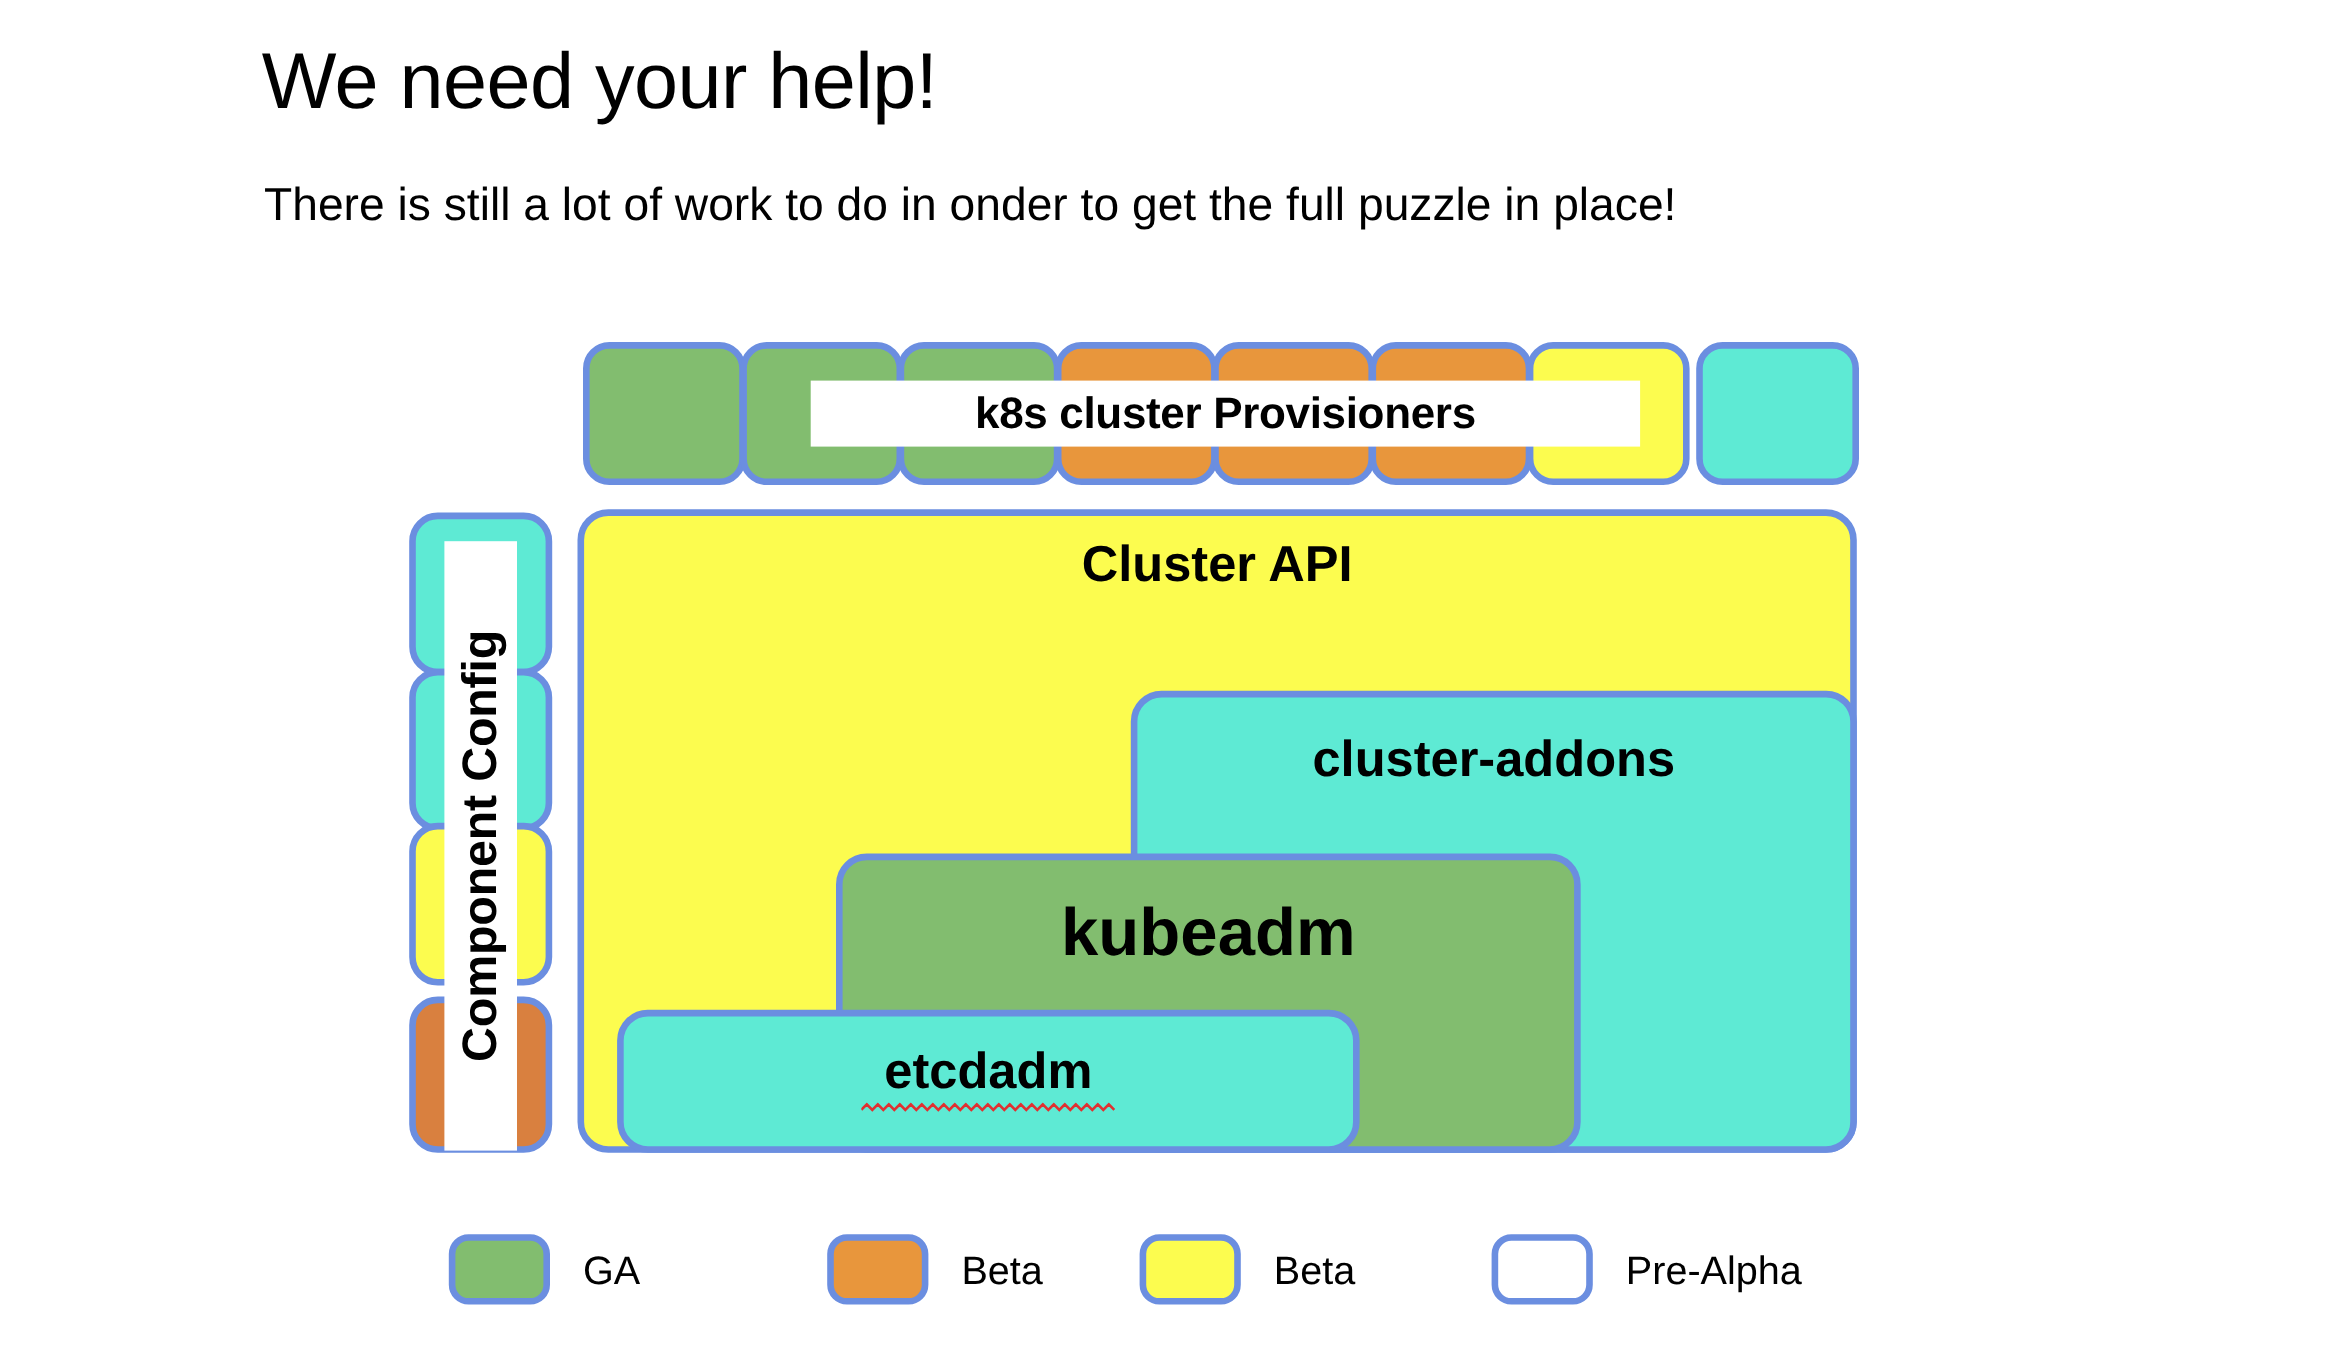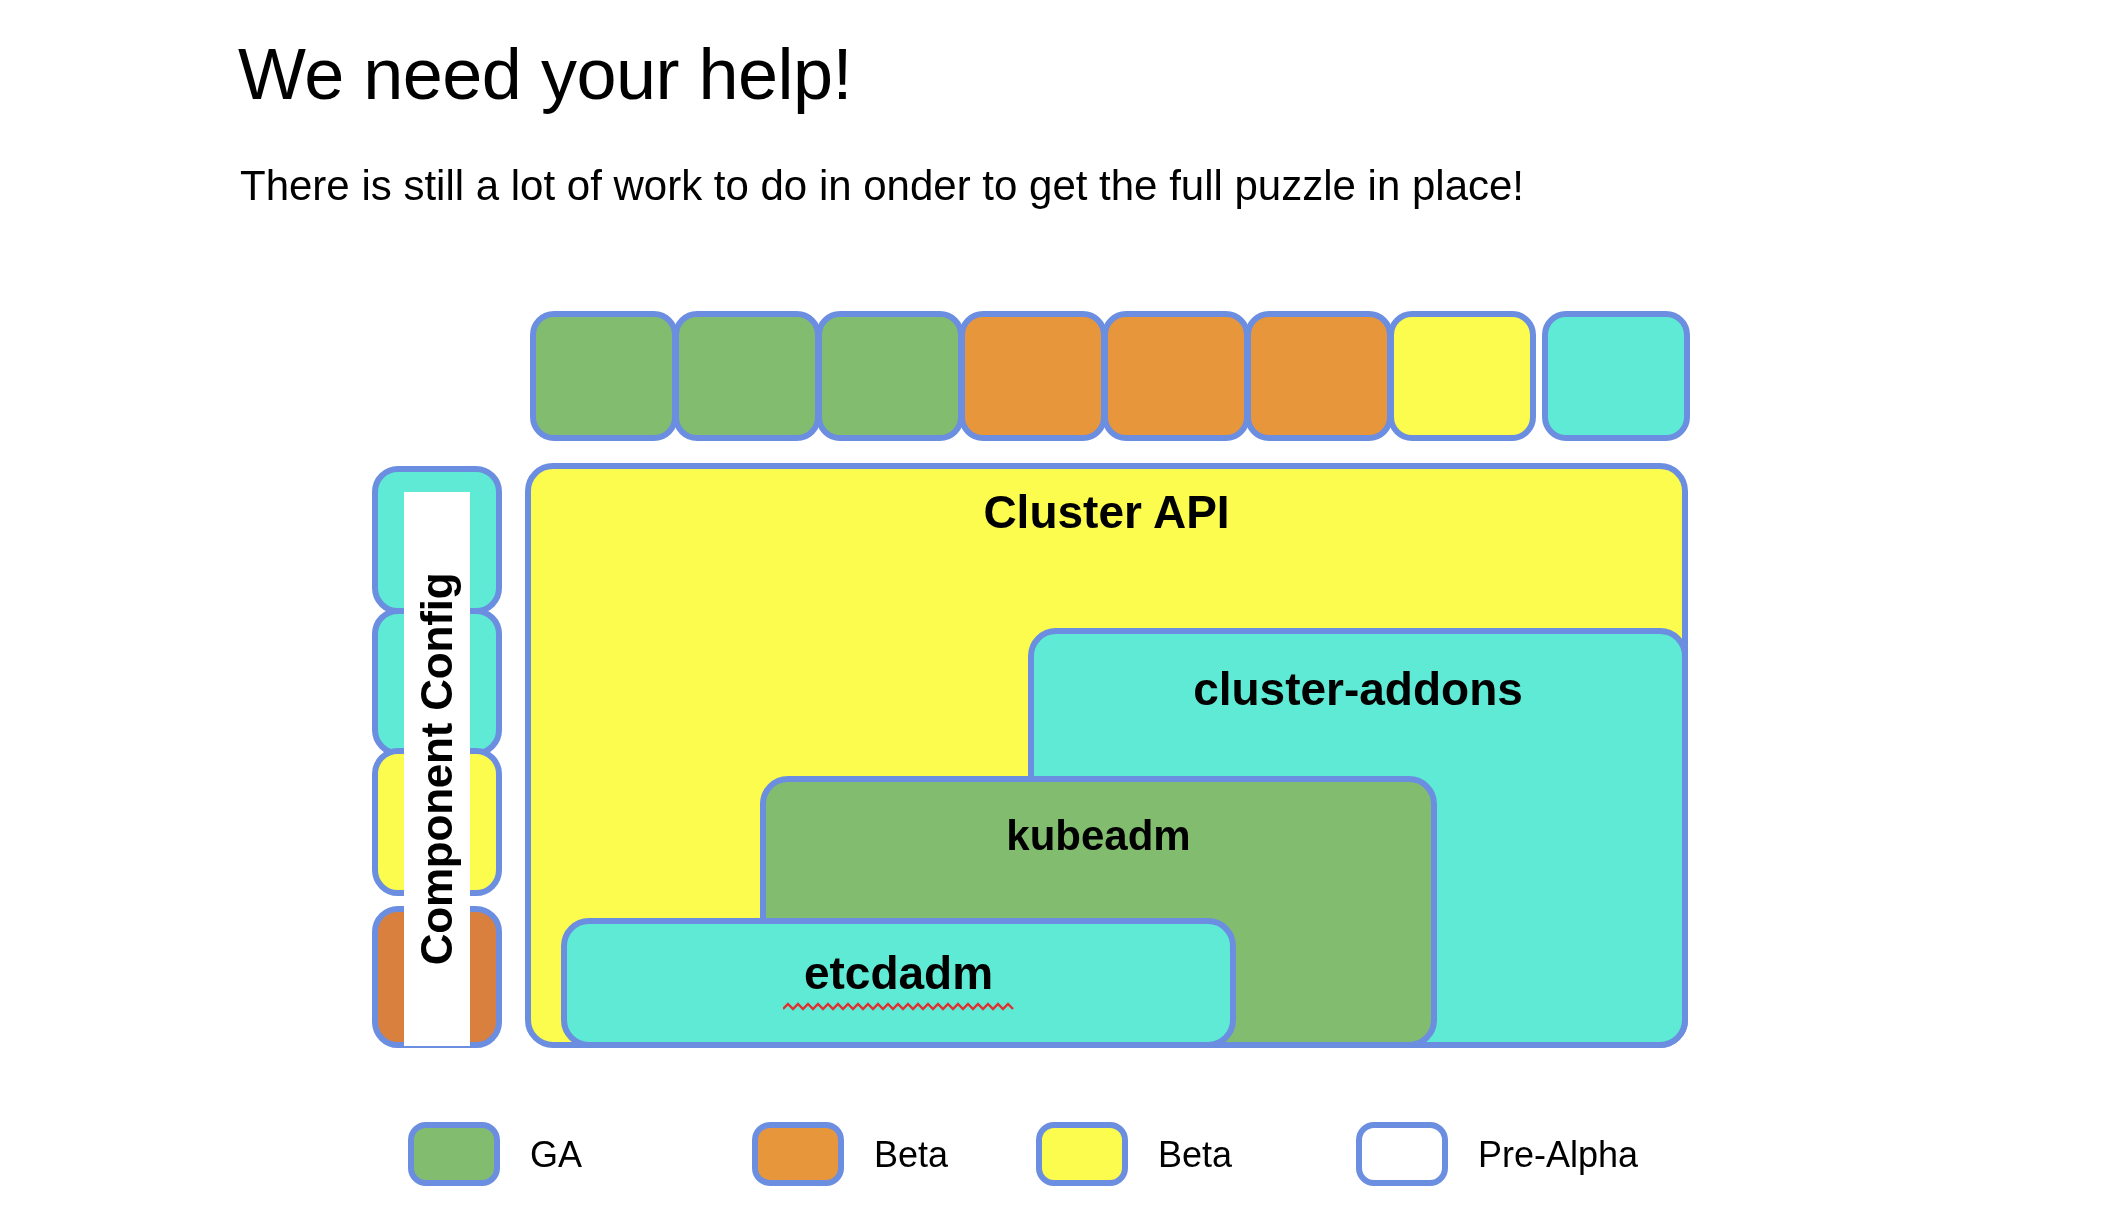--- a/index.html
+++ b/index.html
@@ -135,21 +135,21 @@
   .box-title {
     position: absolute;
     left: 0;
     width: 100%;
     text-align: center;
     font-weight: bold;
     white-space: nowrap;
   }
   #label-clusterapi   { top: 16px;  font-size: 46px; }
   #label-clusteraddons{ top: 28px;  font-size: 46px; }
-  #label-kubeadm      { top: 30px;  font-size: 42px; }
+  #label-kubeadm      { top: 30px;  font-size: 61px; }
   #label-etcdadm      { top: 22px;  font-size: 46px; }
 
   .squiggle {
     display: block;
     margin: 2px auto 0;
     width: 232px;
     height: 10px;
   }
 
   
@@ -191,20 +191,21 @@
 <div id="provisioner-strip">
 
   <div class="pbox prov-box ga" style="left: 530px;"></div>
     <div class="pbox prov-box ga" style="left: 673px;"></div>
     <div class="pbox prov-box ga" style="left: 816px;"></div>
     <div class="pbox prov-box beta" style="left: 959px;"></div>
     <div class="pbox prov-box beta" style="left: 1102px;"></div>
     <div class="pbox prov-box beta" style="left: 1245px;"></div>
     <div class="pbox prov-box alpha" style="left: 1388px;"></div>
     <div class="pbox prov-box prealpha" style="left: 1542px;"></div>
+    <div id="provisioner-label">k8s cluster Provisioners</div>
 </div>
 
 <div id="component-config-column">
     <div class="pbox cc-box prealpha" style="top: 466px; height: 148px;"></div>
     <div class="pbox cc-box prealpha" style="top: 608px; height: 148px;"></div>
     <div class="pbox cc-box alpha" style="top: 748px; height: 148px;"></div>
     <div class="pbox cc-box beta-dk" style="top: 906px; height: 142px;"></div>
   </div>
 <div id="cc-label">
   <span>Component Config</span>

